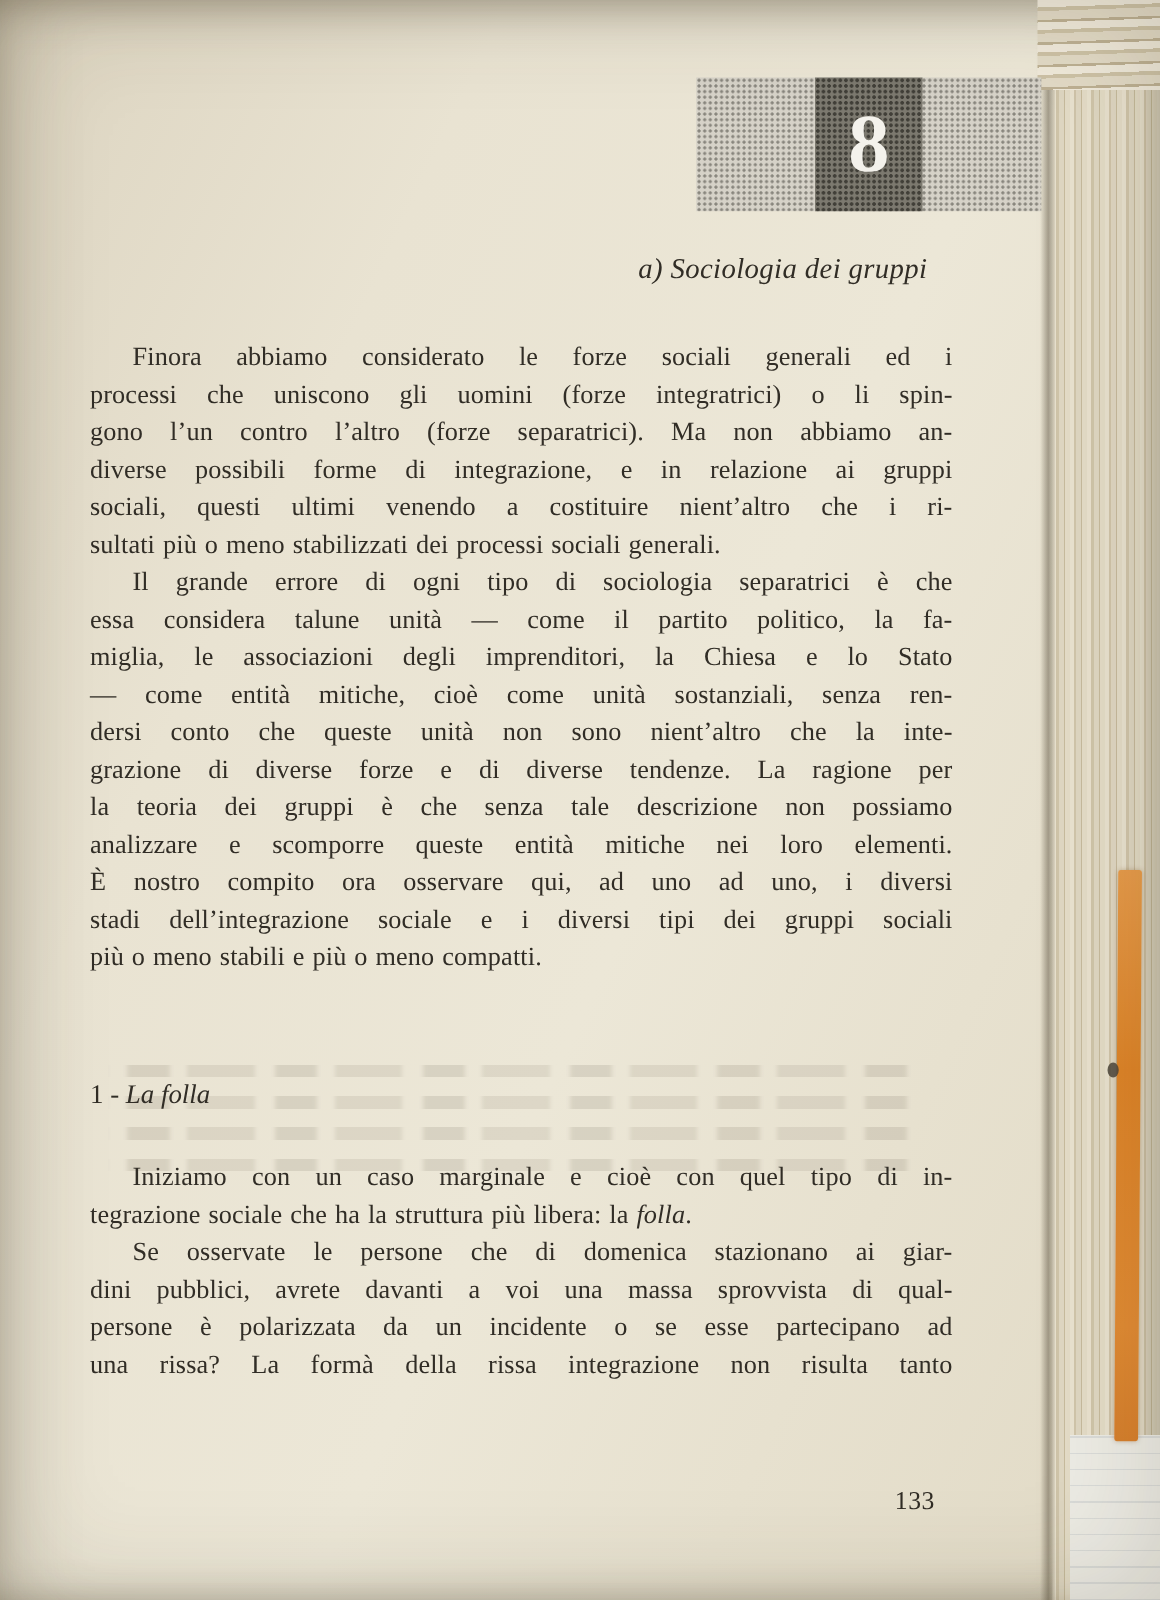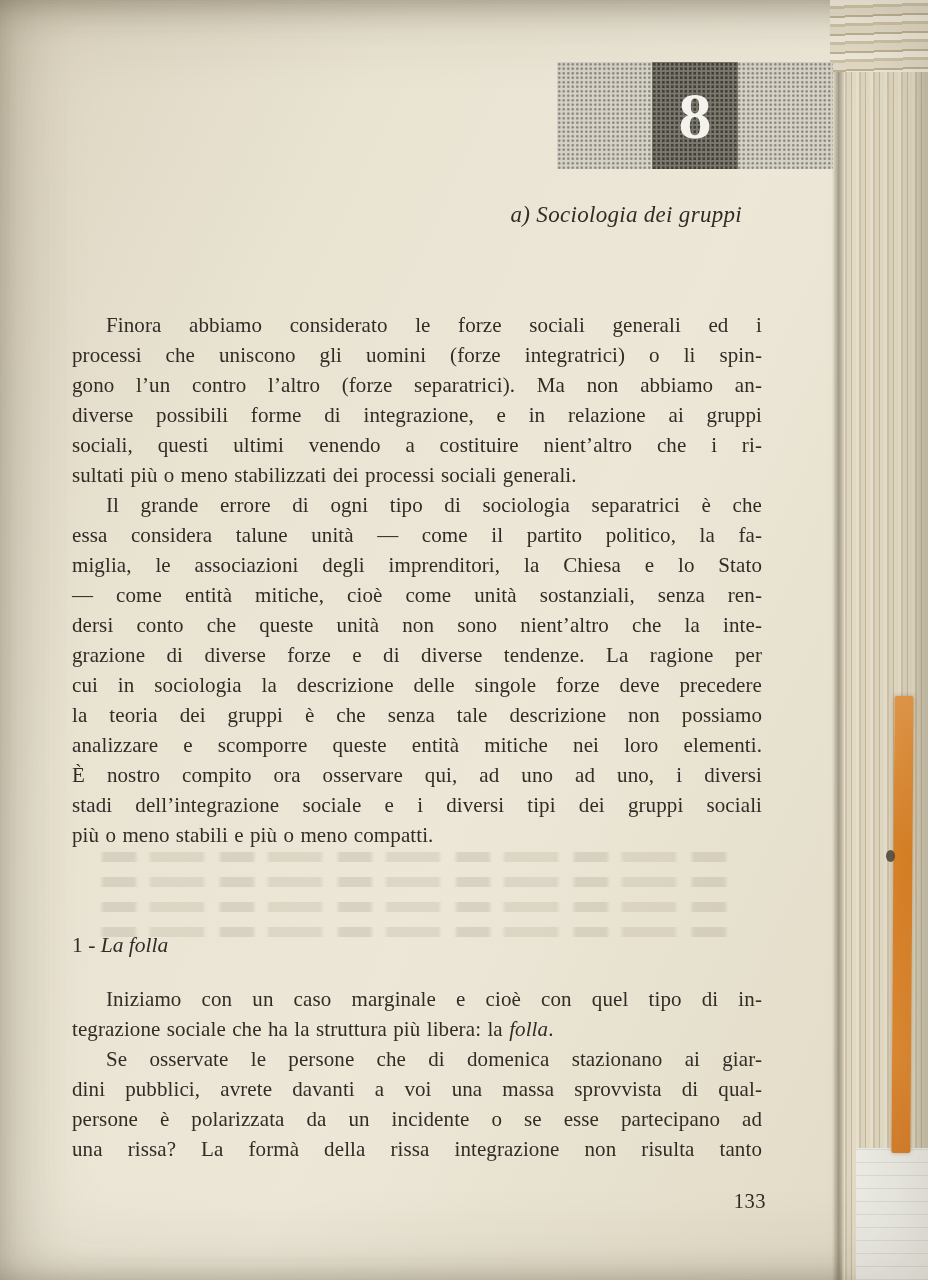--- a/index.html
+++ b/index.html
@@ -71,30 +71,30 @@
     font-size:66px;font-weight:bold;color:#f4f2ec;line-height:1;
     font-family:"Liberation Serif",serif;
   }
   
   .text-column{position:absolute;left:72px;top:200px;width:690px;z-index:3;}
   .section-heading{
     text-align:right;padding-right:20px;font-style:italic;
     font-size:23px;line-height:30px;letter-spacing:.3px;
   }
   .para{font-size:21px;line-height:30px;word-spacing:1px;letter-spacing:.1px;}
-  .para#para1{margin-top:80px;}
+  .para#para1{margin-top:40px;}
   .tline{text-align:justify;text-align-last:justify;}
   .para .tline.last{text-align-last:left;}
   .para.cont .tline.last{text-align-last:justify;}
   .para .tline:first-child{text-indent:34px;}
   .subheading{margin-top:80px;font-size:21.5px;line-height:30px;}
   .subheading em{font-style:italic;}
-  #para3{margin-top:24px;}
+  #para3{margin-top:36px;}
   .page-number{
-    position:absolute;left:76px;top:1190px;width:690px;
+    position:absolute;left:58px;top:1190px;width:690px;
     text-align:right;padding-right:20px;font-size:20.5px;letter-spacing:.5px;z-index:3;
   }
   
   .bleedthrough{
     position:absolute;left:86px;top:842px;width:648px;height:102px;z-index:1;
     background:repeating-linear-gradient(90deg,
       rgba(0,0,0,0) 0 16px,rgba(108,98,82,.20) 16px 50px,
       rgba(0,0,0,0) 50px 64px,rgba(108,98,82,.16) 64px 118px);
     -webkit-mask-image:repeating-linear-gradient(0deg,transparent 0 7px,#000 7px 17px,transparent 17px 25px);
             mask-image:repeating-linear-gradient(0deg,transparent 0 7px,#000 7px 17px,transparent 17px 25px);
@@ -141,21 +141,20 @@
         <div class="tline last">sultati più o meno stabilizzati dei processi sociali generali.</div>
       </div>
 
     <div class="para" id="para2">
         <div class="tline">Il grande errore di ogni tipo di sociologia separatrici è che</div>
         <div class="tline">essa considera talune unità — come il partito politico, la fa-</div>
         <div class="tline">miglia, le associazioni degli imprenditori, la Chiesa e lo Stato</div>
         <div class="tline">— come entità mitiche, cioè come unità sostanziali, senza ren-</div>
         <div class="tline">dersi conto che queste unità non sono nient’altro che la inte-</div>
         <div class="tline">grazione di diverse forze e di diverse tendenze. La ragione per</div>
-        <div class="tline">cui in sociologia la descrizione delle singole forze deve precedere</div>
         <div class="tline">la teoria dei gruppi è che senza tale descrizione non possiamo</div>
         <div class="tline">analizzare e scomporre queste entità mitiche nei loro elementi.</div>
         <div class="tline">È nostro compito ora osservare qui, ad uno ad uno, i diversi</div>
         <div class="tline">stadi dell’integrazione sociale e i diversi tipi dei gruppi sociali</div>
         <div class="tline last">più o meno stabili e più o meno compatti.</div>
       </div>
 
     <div class="subheading"><span>1 - </span><em>La folla</em></div>
 
     <div class="para" id="para3">

